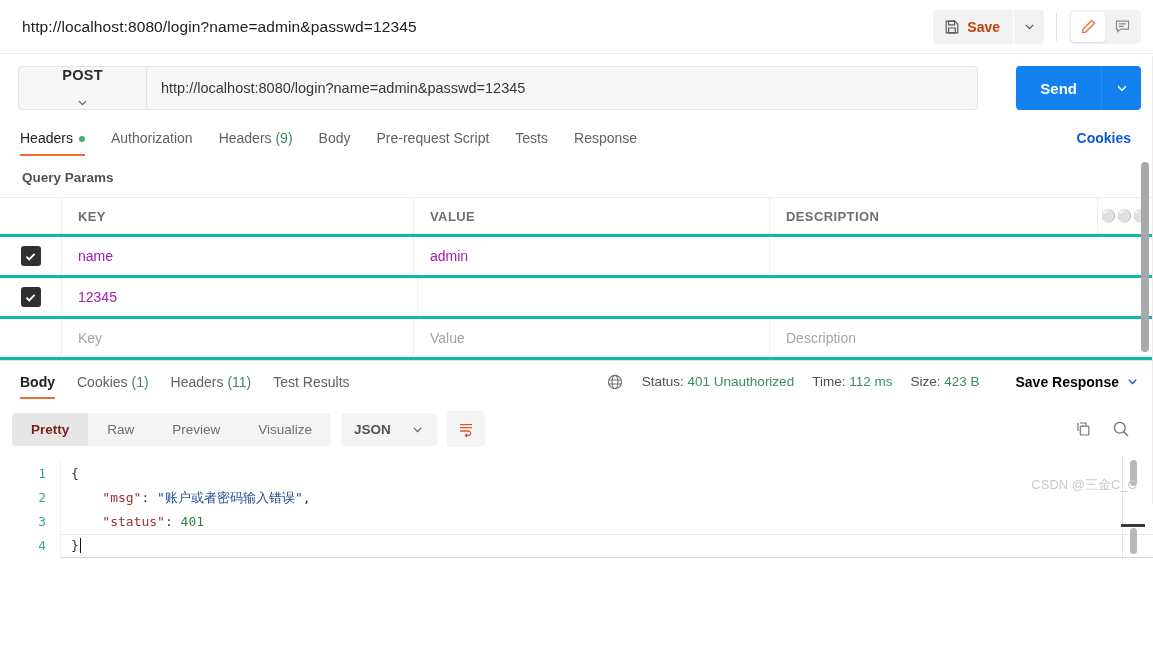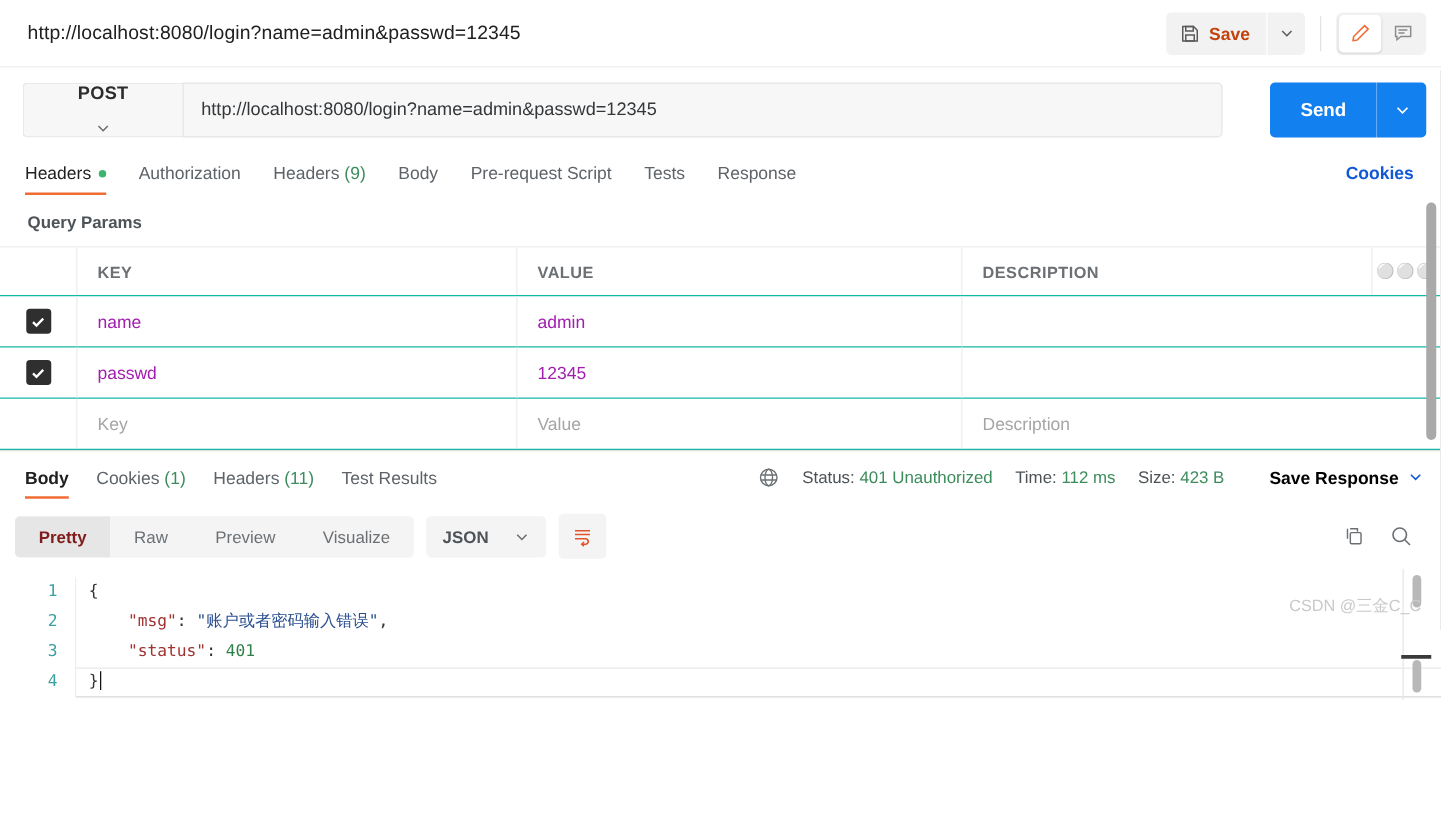--- a/index.html
+++ b/index.html
@@ -83,21 +83,21 @@
     background:#3cb46e; margin-left:6px; vertical-align:middle;
   }
   .cookies-link {
     position:absolute; right:22px; bottom:10px; font-size:14px;
     color:#1058d4; font-weight:700; cursor:pointer;
   }
 
   
   .qp-title { font-size:13.5px; font-weight:700; color:#4e5358; padding: 14px 0 12px 22px; }
   .table { border-top:1px solid #ededed; }
-  .trow { display:flex; height:41px; align-items:center; border-bottom:1px solid #14b8a6; }
+  .trow { display:flex; height:41px; align-items:center; border-bottom:3px solid #14b8a6; }
   .trow.head { height:39px; }
   .c-check { width:62px; display:flex; align-items:center; justify-content:center;
              align-self:stretch; border-right:1px solid #ededed; }
   .c-key { width:352px; padding-left:16px; align-self:stretch; display:flex; align-items:center;
            border-right:1px solid #ededed; }
   .c-val { width:356px; padding-left:16px; align-self:stretch; display:flex; align-items:center;
            border-right:1px solid #ededed; }
   .c-desc { flex:1; padding-left:16px; align-self:stretch; display:flex; align-items:center; }
   .c-dots { width:56px; align-self:stretch; display:flex; align-items:center; justify-content:center;
             border-left:1px solid #ededed; border-right:1px solid #ededed; }
@@ -303,23 +303,20 @@
     </div>
 
     <div class="trow">
       <div class="c-check">
         <div class="cbox">
           <svg width="13" height="13" viewBox="0 0 14 14" fill="none" stroke="#ffffff" stroke-width="2">
             <path d="M2.6 7.2 5.6 10.2 11.4 4.2"></path>
           </svg>
         </div>
       </div>
-      <div class="c-key">
-          <span class="td">passwd</span>
-        </div>
       <div class="c-val">
           <span class="td">12345</span>
         </div>
       <div class="c-desc">
           <span class="td"></span>
         </div>
     </div>
 
     <div class="trow">
       <div class="c-check"></div>

